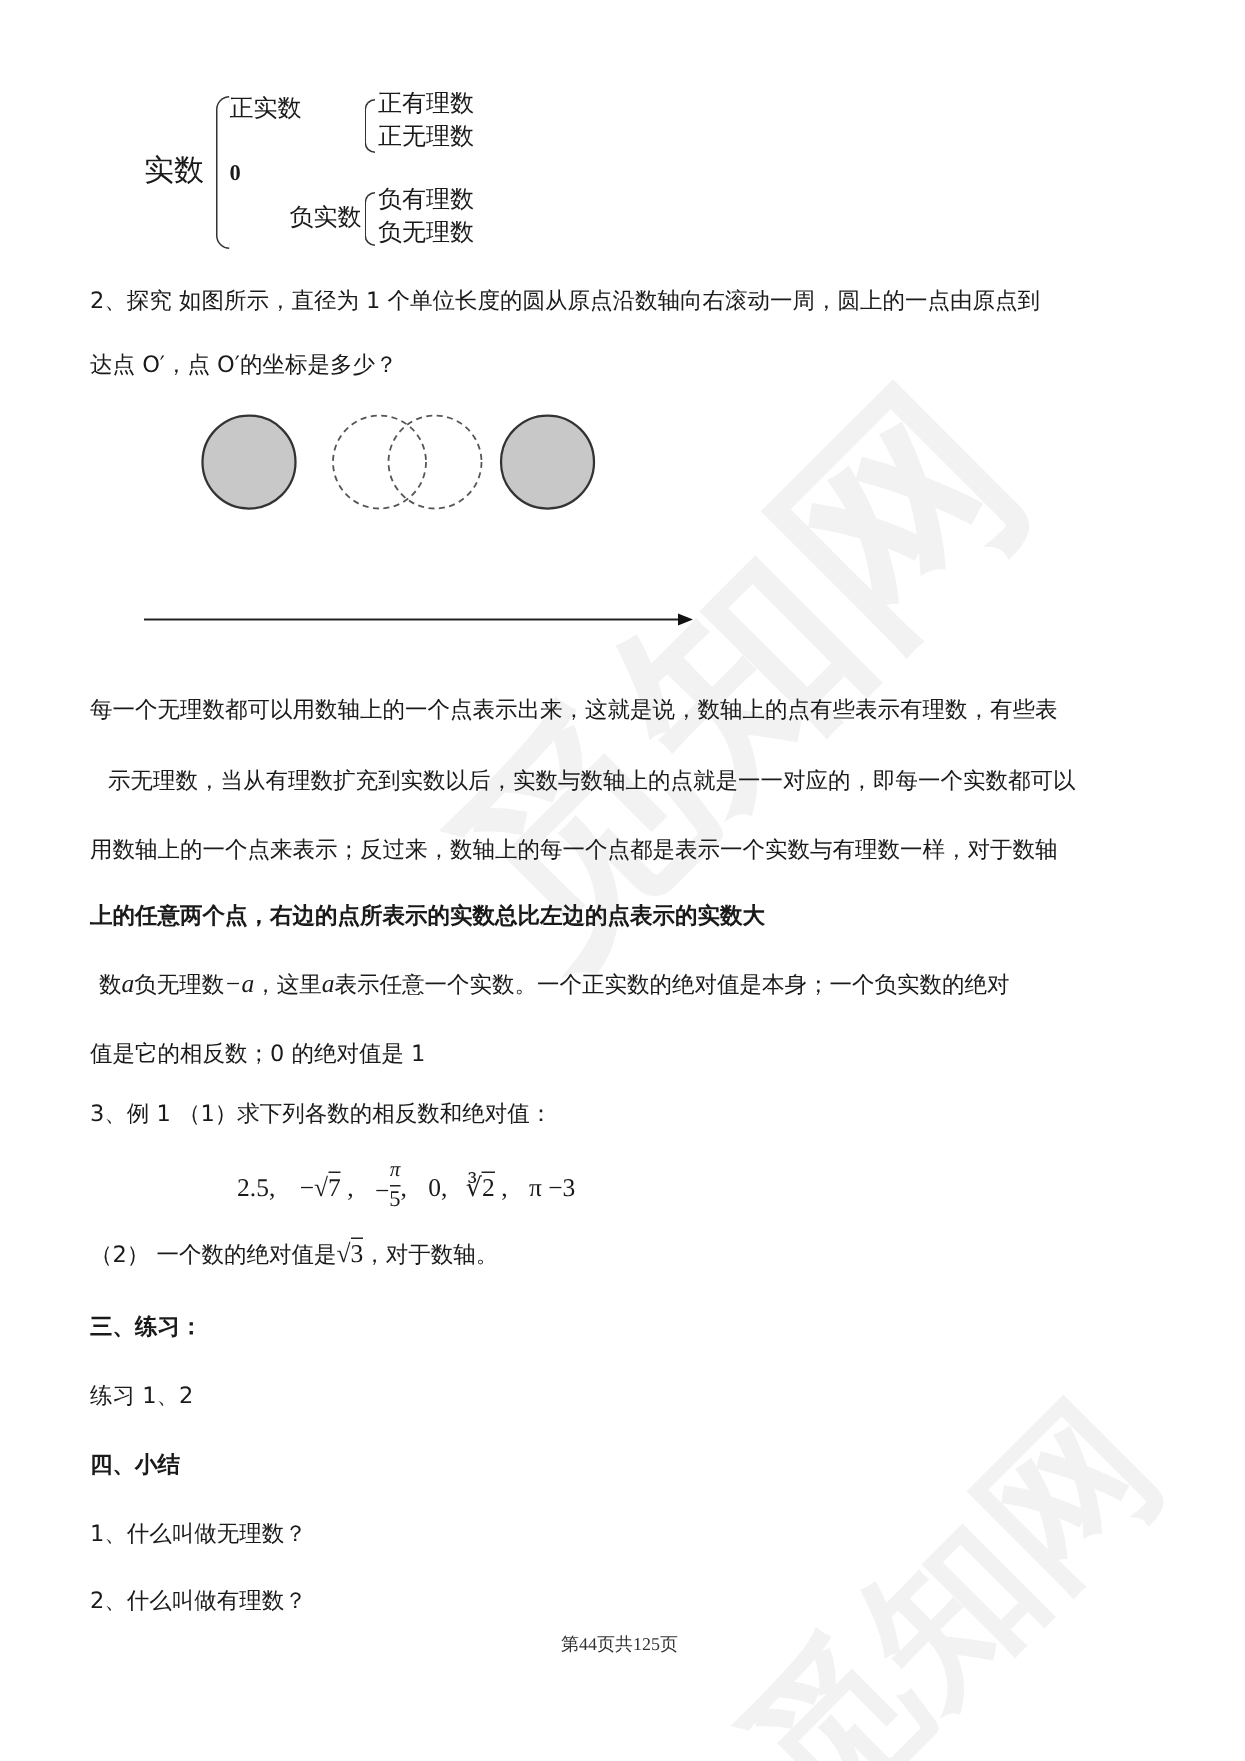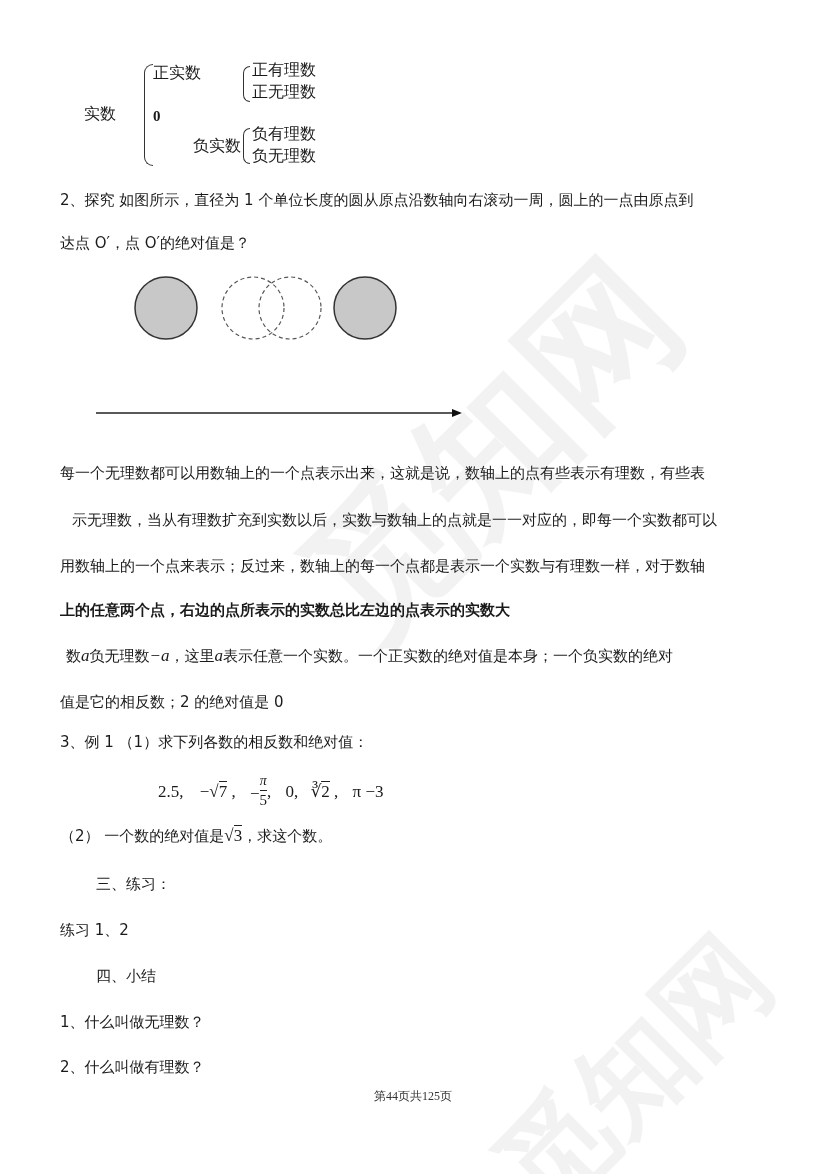--- a/index.html
+++ b/index.html
@@ -1,78 +1,78 @@
 <!DOCTYPE html>
 <html><head>
 <meta charset="utf-8">
 <style>
   html,body{margin:0;padding:0;background:#fff;}
   body{width:830px;height:1174px;position:relative;overflow:hidden;font-family:"DejaVu Sans","Liberation Sans",sans-serif;color:#1a1a1a;}
   .abs{position:absolute;white-space:nowrap;}
   .t{font-size:15px;line-height:20px;}
   .serif{font-family:Liberation Serif, serif;}
   .brace{position:absolute;border:1.4px solid #333;border-right:none;border-radius:10px 0 0 10px;}
-  .bold{font-weight:normal;margin-left:36px;}
+  .bold{font-weight:bold;}
   .footer{font-size:12px;color:#333;}
   .watermark{position:absolute;color:rgba(0,0,0,0.05);font-size:150px;font-weight:bold;transform:rotate(-45deg);}
   .math{font-family:"Liberation Serif","DejaVu Serif",serif;font-size:17px;}
 </style>
 </head>
 <body>
 
 <div class="watermark" style="left:270px;top:350px;">觅知网</div>
 <div class="watermark" style="left:470px;top:1000px;font-size:110px;">觅知网</div>
 
 <div>
-  <span class="abs t serif" style="left:84px;top:104px;font-size:16px;text-align:center;">实数</span>
+  <span class="abs t serif" style="left:96px;top:104px;font-size:20px;text-align:center;">实数</span>
   <div class="brace" style="left:144px;top:64px;width:8px;height:100px;"></div>
   <span class="abs t serif" style="left:153px;top:63px;font-size:16px;">正实数</span>
   <div class="brace" style="left:243px;top:66px;width:6px;height:34px;"></div>
   <span class="abs t serif" style="left:252px;top:60px;font-size:16px;">正有理数</span>
   <span class="abs t serif" style="left:252px;top:82px;font-size:16px;">正无理数</span>
   <span class="abs t serif" style="left:153px;top:106px;font-size:15px;font-weight:bold;">0</span>
   <span class="abs t serif" style="left:153px;top:136px;font-size:16px;margin-left:40px;">负实数</span>
   <div class="brace" style="left:243px;top:128px;width:6px;height:34px;"></div>
   <span class="abs t serif" style="left:252px;top:124px;font-size:16px;">负有理数</span>
   <span class="abs t serif" style="left:252px;top:146px;font-size:16px;">负无理数</span>
 </div>
 
 <div class="abs t" style="left:60px;top:190px;">2、探究  如图所示，直径为 1 个单位长度的圆从原点沿数轴向右滚动一周，圆上的一点由原点到</div>
-<div class="abs t" style="left:60px;top:233px;">达点 O′，点 O′的绝对值是？</div>
+<div class="abs t" style="left:60px;top:233px;">达点 O′，点 O′的坐标是多少？</div>
 
 <svg class="abs" style="left:80px;top:260px;" width="420" height="170">
   <circle cx="86" cy="48" r="31" fill="#c8c8c8" stroke="#333" stroke-width="1.5"></circle>
   <circle cx="173" cy="48" r="31" fill="none" stroke="#555" stroke-width="1.2" stroke-dasharray="4,3"></circle>
   <circle cx="210" cy="48" r="31" fill="none" stroke="#555" stroke-width="1.2" stroke-dasharray="4,3"></circle>
   <circle cx="285" cy="48" r="31" fill="#c8c8c8" stroke="#333" stroke-width="1.5"></circle>
   <line x1="16" y1="153" x2="372" y2="153" stroke="#222" stroke-width="1.3"></line>
   <polygon points="382,153 372,149 372,157" fill="#111"></polygon>
 </svg>
 
 <div class="abs t" style="left:60px;top:463px;">每一个无理数都可以用数轴上的一个点表示出来，这就是说，数轴上的点有些表示有理数，有些表</div>
 <div class="abs t" style="left:60px;top:510px;margin-left:12px;">示无理数，当从有理数扩充到实数以后，实数与数轴上的点就是一一对应的，即每一个实数都可以</div>
 <div class="abs t" style="left:60px;top:556px;">用数轴上的一个点来表示；反过来，数轴上的每一个点都是表示一个实数与有理数一样，对于数轴</div>
 <div class="abs t" style="left:60px;top:600px;font-weight:bold;">上的任意两个点，右边的点所表示的实数总比左边的点表示的实数大</div>
 
 <div class="abs t" style="left:66px;top:646px;">
   <span>数</span><span class="math" style="font-style:italic;">a</span><span>负无理数</span><span class="math" style="font-style:italic;">−a</span><span>，这里</span><span class="math" style="font-style:italic;">a</span><span>表示任意一个实数。一个正实数的绝对值是本身；一个负实数的绝对</span>
 </div>
-<div class="abs t" style="left:60px;top:692px;">值是它的相反数；2 的绝对值是 0</div>
+<div class="abs t" style="left:60px;top:692px;">值是它的相反数；0 的绝对值是 1</div>
 
 <div class="abs t" style="left:60px;top:732px;">3、例 1    （1）求下列各数的相反数和绝对值：</div>
 <div class="abs math" style="left:158px;top:778px;">
   <span>2.5,</span>
   <span style="margin-left:12px;">−√<span style="border-top:1px solid #222;">7</span> ,</span>
   <span style="margin-left:10px;display:inline-block;vertical-align:middle;">−</span><span style="display:inline-block;vertical-align:middle;text-align:center;line-height:18px;margin-top:-6px;"><span style="display:block;font-style:italic;font-size:14px;border-bottom:1px solid #222;">π</span><span style="display:block;font-size:15px;">5</span></span><span>,</span>
   <span style="margin-left:10px;">0,</span>
   <span style="margin-left:8px;">∛<span style="border-top:1px solid #222;">2</span> ,</span>
   <span style="margin-left:10px;">π −3</span>
 </div>
 <div class="abs t" style="left:60px;top:826px;">
-  <span>（2）  一个数的绝对值是</span><span class="math">√<span style="border-top:1px solid #222;">3</span></span><span>，求这个数。</span>
+  <span>（2）  一个数的绝对值是</span><span class="math">√<span style="border-top:1px solid #222;">3</span></span><span>，对于数轴。</span>
 </div>
 
 <div class="abs t bold" style="left:60px;top:874px;">
   <span>三、</span><span>练习：</span>
 </div>
 <div class="abs t" style="left:60px;top:920px;">练习 1、2</div>
 
 <div class="abs t bold" style="left:60px;top:966px;">四、小结</div>
 <div class="abs t" style="left:60px;top:1012px;">1、什么叫做无理数？</div>
 <div class="abs t" style="left:60px;top:1057px;">2、什么叫做有理数？</div>

